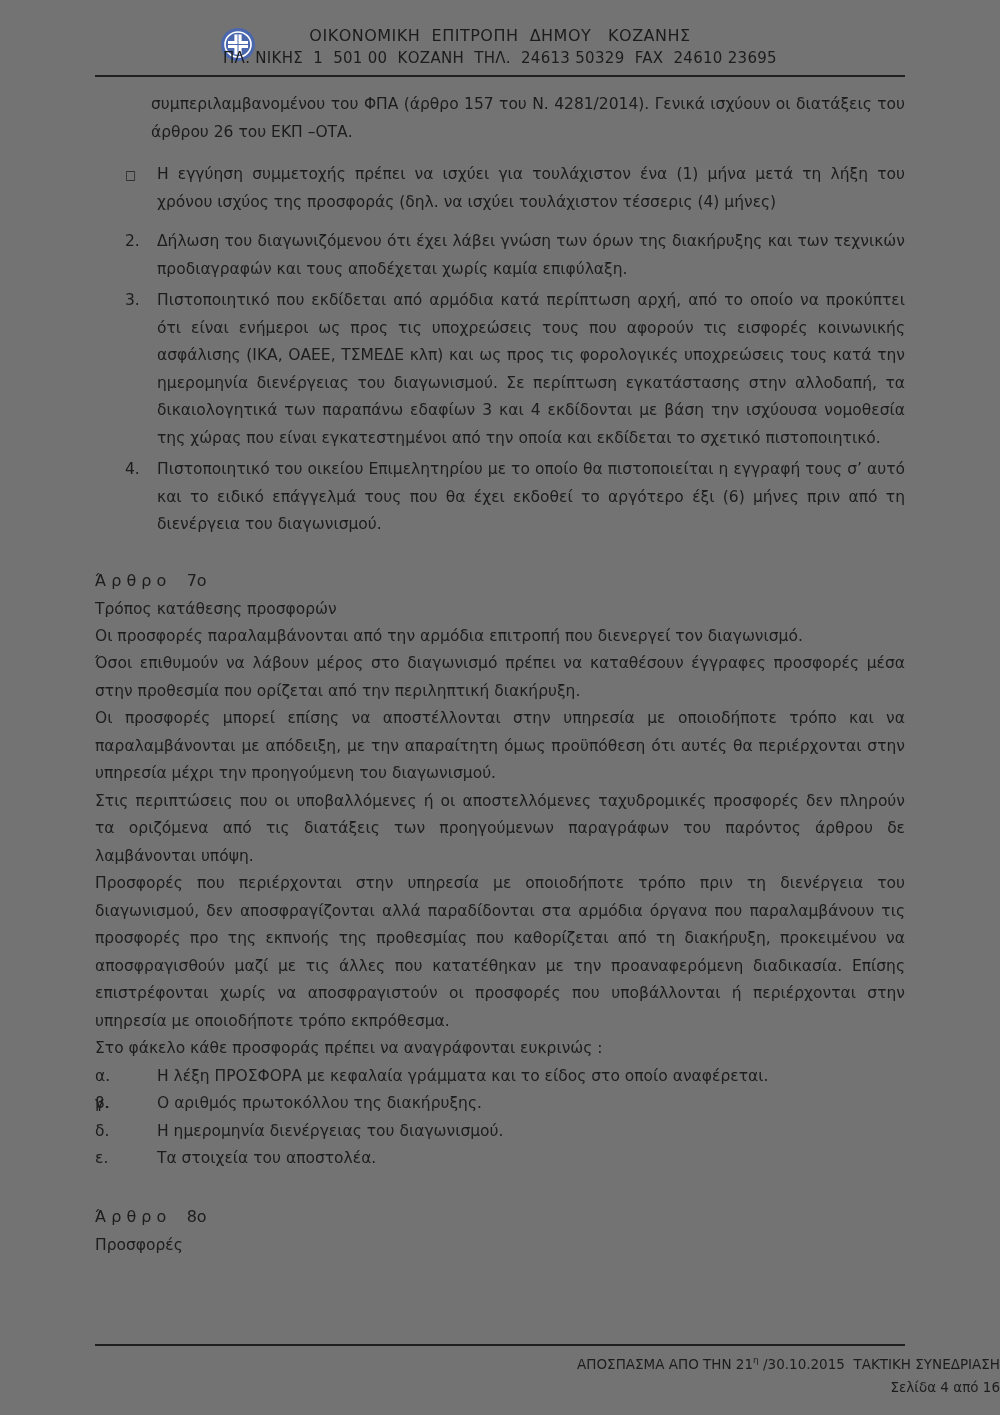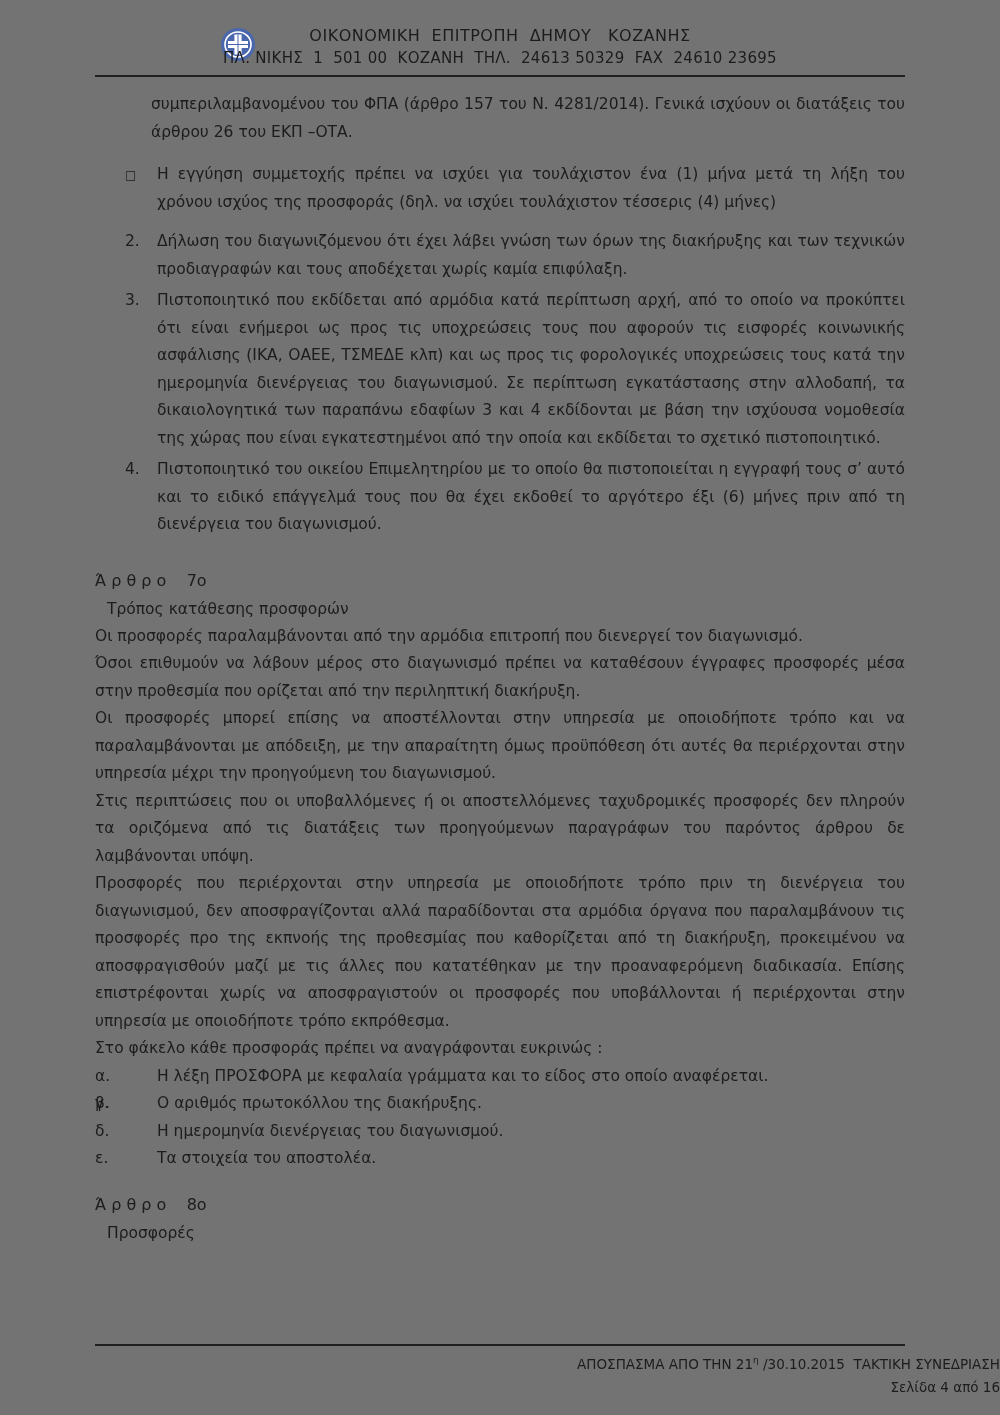--- a/index.html
+++ b/index.html
@@ -20,22 +20,22 @@
   .content { position:absolute; top:91px; left:95px; width:810px; font-size:15.5px; line-height:27.5px; }
   .content p { margin:0; text-align:justify; }
   .intro { padding-left:56px; margin-bottom:15px !important; }
   .li { position:relative; padding-left:62px; text-align:justify; margin-bottom:4px; }
   .li .marker { position:absolute; left:30px; top:0; }
   .li.bullet { margin-bottom:12px; }
   .li.bullet .marker { font-size:12px; top:1px; }
   .li-letter { position:relative; padding-left:62px; text-align:left; }
   .li-letter .marker { position:absolute; left:0; top:0; }
   .article-heading { font-size:16px; font-weight:normal; margin:28px 0 0 0; white-space:pre-wrap; line-height:28px; }
-  .article-heading.second { margin-top:18px; }
-  .article-subtitle { line-height:28px;margin-left:12px; }
+  .article-heading.second { margin-top:30px; }
+  .article-subtitle { line-height:28px; }
   
   .footer-rule { top:1344px; }
   .footer { position:absolute; top:1349px; left:0; width:100%; text-align:right; }
   .footer-line { font-size:13.5px; line-height:23px; white-space:pre-wrap; }
   .footer-line sup { font-size:9px; }
 </style>
 </head>
 <body>
 
 <div class="page">

